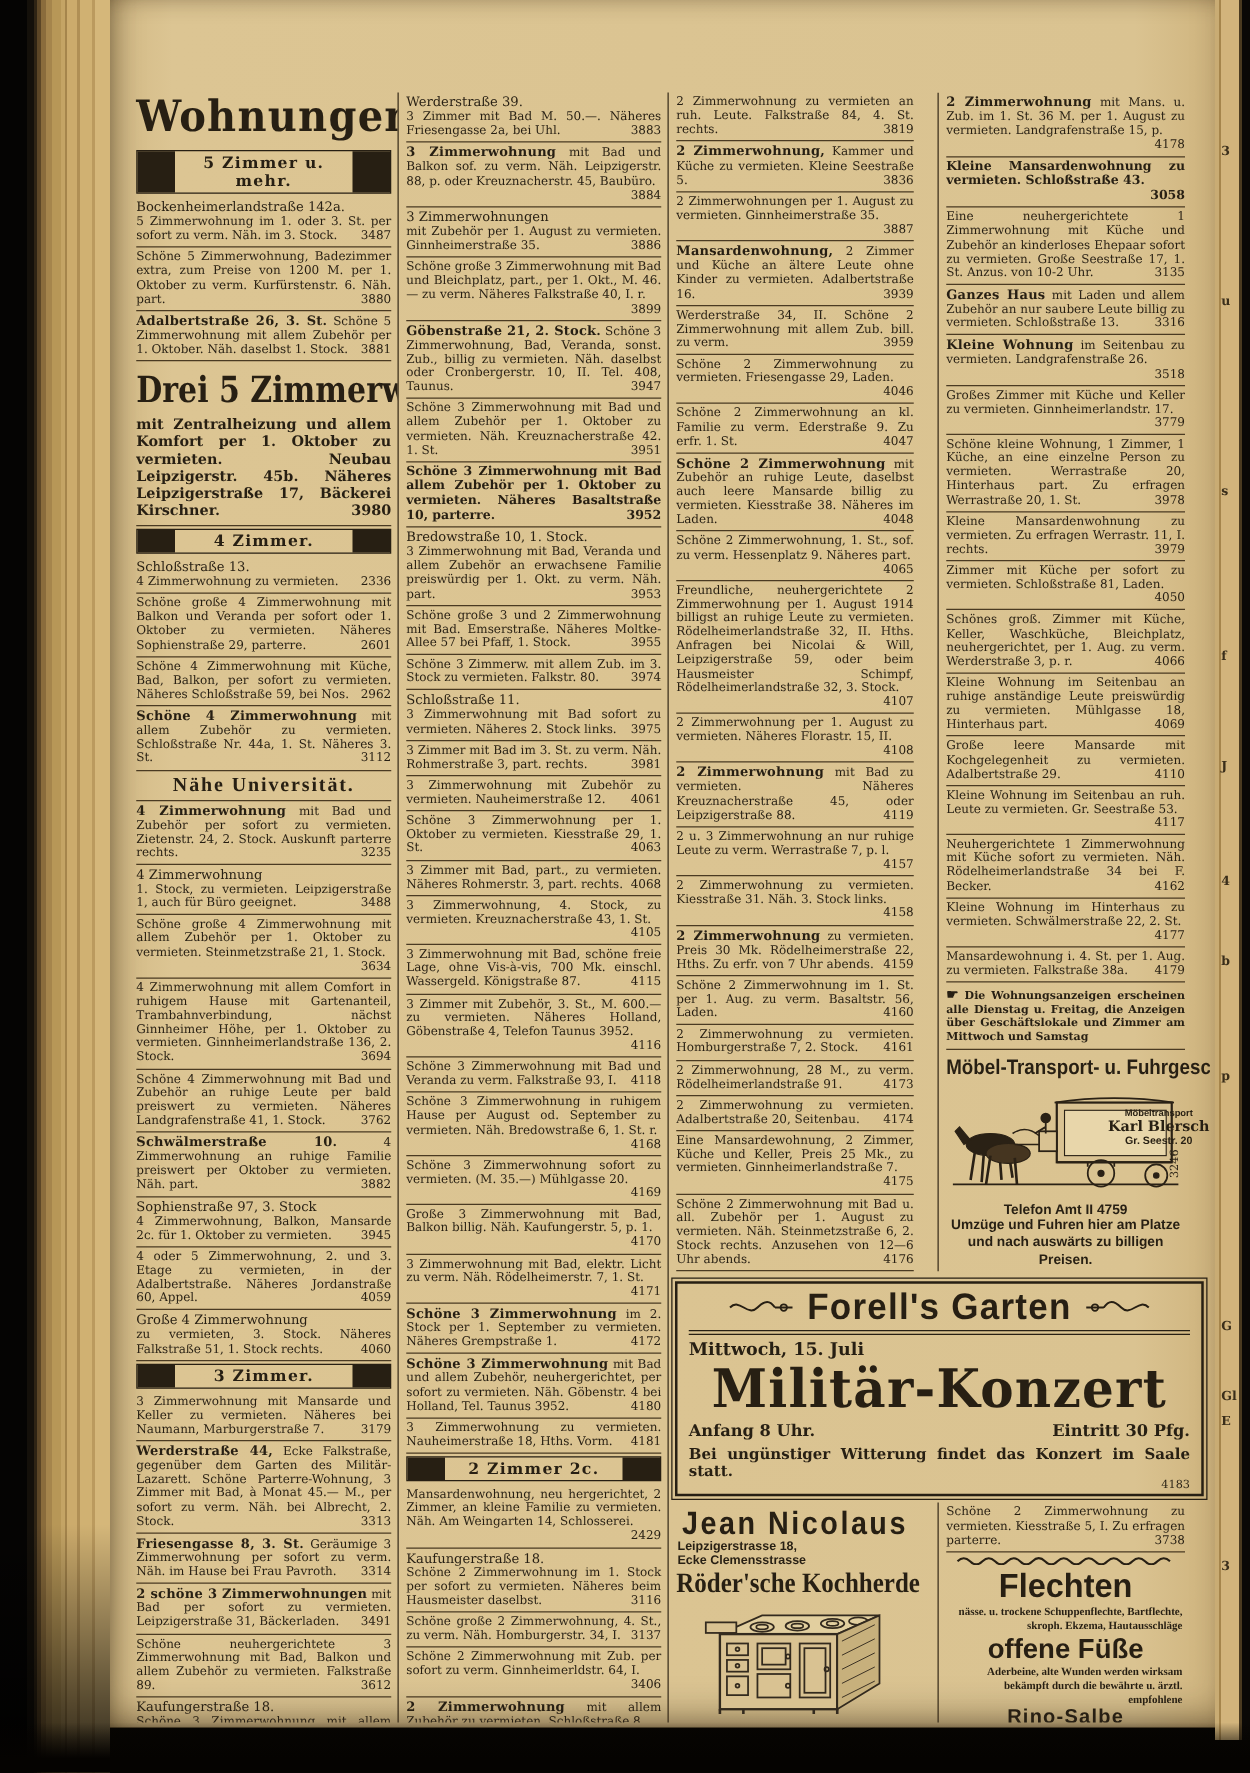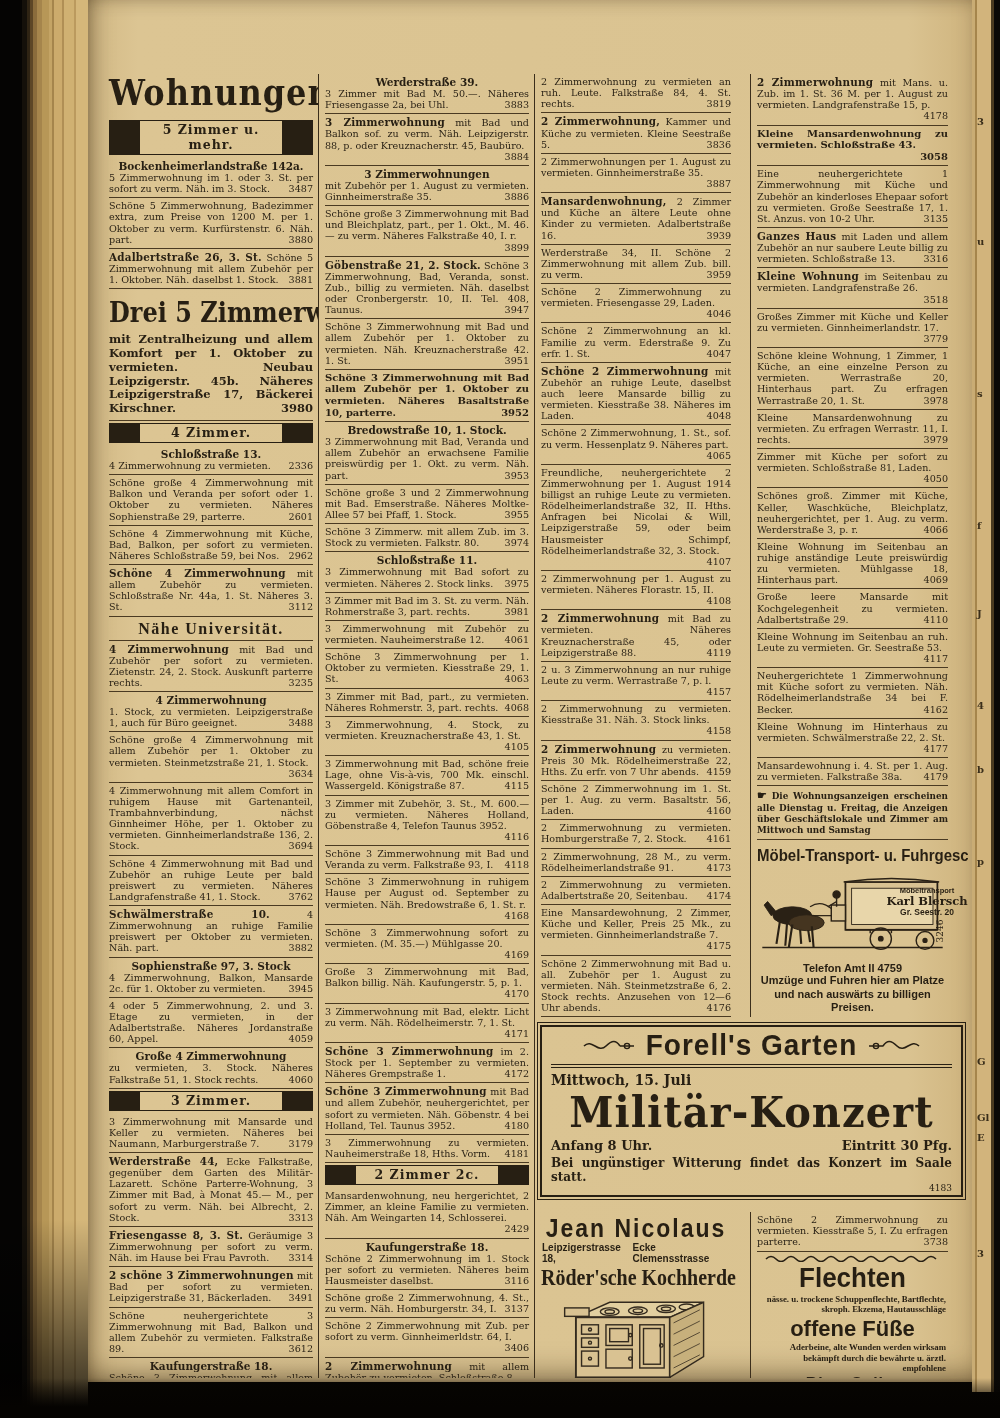--- a/index.html
+++ b/index.html
@@ -28,21 +28,21 @@
   .row{display:flex;}
   .sub{width:216px;box-sizing:border-box;padding:0 19px 0 6px;}
 
   .masthead{font-size:32px;font-weight:bold;text-align:center;letter-spacing:1px;margin:0 0 8px;
             transform:scaleY(1.08);}
   .bar{display:flex;align-items:stretch;border:1px solid #271f13;margin:2px 0 3px;}
   .bar-block{width:30px;background:#271f13;}
   .bar-text{flex:1;text-align:center;font-weight:bold;font-size:12.5px;padding:1px 0 2px;letter-spacing:1px;}
 
   .ad{border-bottom:1px solid #4a3a22;padding:2px 0 3px;}
-  .ad-head{font-weight:bold;text-align:center;font-size:10.5px;line-height:1.15;}
+  .ad-head{font-weight:normal;text-align:left;font-size:10.5px;line-height:1.15;}
   .ad-body{margin:0;font-size:9.6px;line-height:1.16;text-align:justify;}
   .ad-body::after{content:"";display:block;clear:both;}
   .ad-body.allbold{font-weight:bold;font-size:10px;}
   .ad-lead{font-size:10.4px;letter-spacing:.2px;}
   .num{float:right;margin-left:6px;}
 
   .bighead{font-family:"Liberation Serif",serif;font-weight:bold;font-size:16px;text-align:center;
            letter-spacing:1.5px;padding:3px 0 2px;border-bottom:1px solid #4a3a22;}
   .display{border-bottom:1px solid #4a3a22;padding:4px 0;}
   .display-title{font-size:24px;font-weight:bold;text-align:center;transform:scaleY(1.2);margin:4px 0 7px;white-space:nowrap;}
@@ -56,35 +56,35 @@
   .wagon-wrap{position:relative;height:98px;}
   .wagon-wrap svg{width:100%;height:100%;}
   .wagon-sign{position:absolute;left:125px;top:23px;width:90px;text-align:center;line-height:1.1;}
   .ws1{font-size:7.5px;font-weight:bold;font-family:"Liberation Sans",sans-serif;}
   .ws2{font-size:11.5px;font-weight:bold;font-family:"DejaVu Serif",serif;}
   .ws3{font-size:8.5px;font-weight:bold;font-family:"Liberation Sans",sans-serif;}
   .vert-num{position:absolute;right:-4px;bottom:26px;transform:rotate(-90deg);font-size:9px;}
   .moebel-tel{text-align:center;font-weight:bold;font-size:11px;font-family:"Liberation Sans",sans-serif;}
   .moebel-body{text-align:center;font-weight:bold;font-size:11px;font-family:"Liberation Sans",sans-serif;line-height:1.25;}
 
-  .forell{border:1px solid #271f13;margin:5px 2px 12px 2px;padding:2px;background:inherit;}
+  .forell{border:1px solid #271f13;margin:5px 2px 2px 2px;padding:2px;background:inherit;}
   .forell-in{border:2px solid #271f13;padding:3px 9px 2px;}
   .forell-head{display:flex;align-items:center;justify-content:center;gap:10px;}
   .forell-name{font-size:28px;font-weight:bold;font-family:"Liberation Sans",sans-serif;letter-spacing:1px;transform:scaleY(1.05);}
   .forell-rule{border-top:1px solid #271f13;border-bottom:1px solid #271f13;height:2px;margin:2px 0 4px;}
   .forell-date{text-align:left;font-weight:bold;font-size:14px;}
   .forell-title{text-align:center;font-weight:bold;font-size:40px;letter-spacing:1px;transform:scaleY(1.06);margin:0 0 2px;white-space:nowrap;}
   .forell-sub{text-align:center;font-weight:bold;font-size:12.5px;}
   .forell-row{display:flex;justify-content:space-between;font-weight:bold;font-size:13px;margin-top:3px;}
   .forell-note{font-weight:bold;font-size:12px;text-align:justify;margin-top:3px;}
   .forell-num{text-align:right;font-size:9px;line-height:1;}
 
   .nicolaus{padding:3px 0 2px;border-bottom:1px solid #4a3a22;}
   .nic-name{font-family:"Liberation Sans",sans-serif;font-weight:bold;font-size:23px;text-align:center;letter-spacing:2px;transform:scaleY(1.12);white-space:nowrap;}
-  .nic-addr{display:flex;justify-content:space-between;font-family:"Liberation Sans",sans-serif;font-weight:bold;font-size:10px;padding:0 1px;}
+  .nic-addr{display:flex;justify-content:space-between;font-family:"Liberation Sans",sans-serif;font-weight:bold;font-size:10px;padding:0 1px;flex-direction:column;}
   .nic-product{font-family:"Liberation Serif",serif;font-weight:bold;font-size:20px;text-align:center;transform:scaleY(1.12);margin:2px 0;white-space:nowrap;}
   .stove{display:block;margin:1px auto;width:152px;height:92px;}
   .nic-line{font-family:"Liberation Sans",sans-serif;font-weight:bold;font-size:9.6px;text-align:center;line-height:1.2;margin-top:32px;}
 
   .flechten{padding:2px 2px 2px;border-bottom:1px solid #4a3a22;}
   .wave{display:block;margin:0 auto 1px;width:178px;height:8px;}
   .fl-title{font-family:"Liberation Sans",sans-serif;font-weight:bold;font-size:26px;text-align:center;transform:scaleY(1.03);}
   .fl-small{font-family:Liberation Serif, serif;font-weight:bold;font-size:8.8px;text-align:right;line-height:1.22;}
   .fl-title2{font-family:"Liberation Sans",sans-serif;font-weight:bold;font-size:22px;text-align:center;margin-top:1px;}
   .fl-title3{font-family:"Liberation Sans",sans-serif;font-weight:bold;font-size:16px;text-align:center;letter-spacing:1px;margin-top:1px;}

